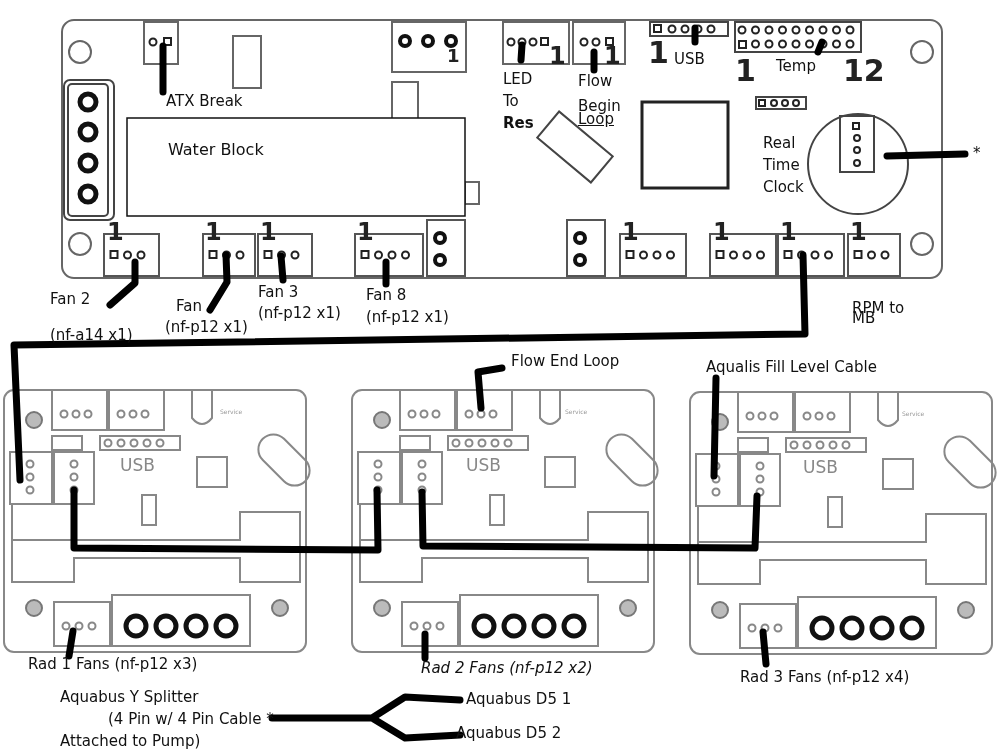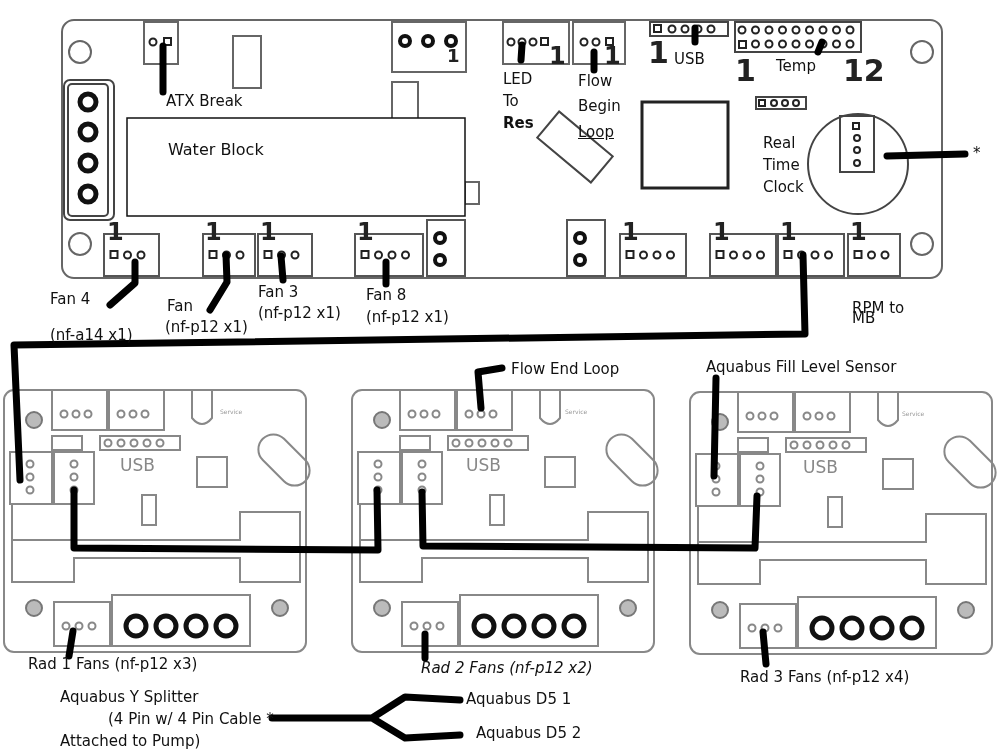--- a/index.html
+++ b/index.html
@@ -318,21 +318,21 @@
 
 <div class="lbl" style="left:138px;top:92px;margin-left:28px;">ATX Break</div>
 <div class="lbl" style="left:168px;top:141px;font-size:16px;">Water Block</div>
 
 <div class="lbl" style="left:503px;top:70px;">LED</div>
 <div class="lbl" style="left:503px;top:92px;">To</div>
 <div class="lbl" style="left:503px;top:114px;font-weight:bold;">Res</div>
 
 <div class="lbl" style="left:578px;top:72px;">Flow</div>
 <div class="lbl" style="left:578px;top:97px;">Begin</div>
-<div class="lbl" style="left:578px;top:123px;text-decoration:underline;">Loop</div>
+<div class="lbl" style="left:578px;top:110px;text-decoration:underline;">Loop</div>
 
 <div class="lbl" style="left:674px;top:50px;">USB</div>
 <div class="lbl" style="left:776px;top:57px;">Temp</div>
 
 <div class="lbl" style="left:763px;top:134px;">Real</div>
 <div class="lbl" style="left:763px;top:156px;">Time</div>
 <div class="lbl" style="left:763px;top:178px;">Clock</div>
 <div class="lbl" style="left:973px;top:144px;">*</div>
 
 <div class="lbl" style="left:852px;top:287px;margin-top:12px;">RPM to</div>
@@ -347,40 +347,40 @@
 
 <div class="small1" style="left:107px;top:220px;">1</div>
 <div class="small1" style="left:205px;top:220px;">1</div>
 <div class="small1" style="left:260px;top:220px;">1</div>
 <div class="small1" style="left:357px;top:220px;">1</div>
 <div class="small1" style="left:622px;top:220px;">1</div>
 <div class="small1" style="left:713px;top:220px;">1</div>
 <div class="small1" style="left:780px;top:220px;">1</div>
 <div class="small1" style="left:850px;top:220px;">1</div>
 
-<div class="lbl" style="left:50px;top:290px;">Fan 4</div>
+<div class="lbl" style="left:50px;top:290px;">Fan 2</div>
 <div class="lbl" style="left:50px;top:326px;">(nf-a14 x1)</div>
-<div class="lbl" style="left:167px;top:297px;">Fan</div>
+<div class="lbl" style="left:176px;top:297px;">Fan</div>
 <div class="lbl" style="left:165px;top:318px;">(nf-p12 x1)</div>
 <div class="lbl" style="left:258px;top:283px;">Fan 3</div>
 <div class="lbl" style="left:258px;top:304px;">(nf-p12 x1)</div>
 <div class="lbl" style="left:366px;top:286px;">Fan 8</div>
 <div class="lbl" style="left:366px;top:308px;">(nf-p12 x1)</div>
 
-<div class="lbl" style="left:511px;top:360px;">Flow End Loop</div>
-<div class="lbl" style="left:706px;top:358px;">Aquabus Fill Level Sensor</div>
+<div class="lbl" style="left:511px;top:352px;">Flow End Loop</div>
+<div class="lbl" style="left:706px;top:358px;">Aqualis Fill Level Cable</div>
 
 <div class="lbl" style="left:28px;top:655px;">Rad 1 Fans (nf-p12 x3)</div>
 <div class="lbl" style="left:421px;top:659px;font-style:italic;">Rad 2 Fans (nf-p12 x2)</div>
 <div class="lbl" style="left:740px;top:668px;">Rad 3 Fans (nf-p12 x4)</div>
 
 <div class="lbl hub-usb" style="left:120px;top:456px;font-size:17px;color:#888;">USB</div>
 <div class="lbl hub-usb" style="left:466px;top:456px;font-size:17px;color:#888;">USB</div>
 <div class="lbl hub-usb" style="left:803px;top:458px;font-size:17px;color:#888;">USB</div>
 <div class="lbl" style="left:220px;top:403px;font-size:6px;color:#999;">Service</div>
 <div class="lbl" style="left:565px;top:403px;font-size:6px;color:#999;">Service</div>
 <div class="lbl" style="left:902px;top:405px;font-size:6px;color:#999;">Service</div>
 
 <div class="lbl" style="left:60px;top:688px;">Aquabus Y Splitter</div>
 <div class="lbl" style="left:60px;top:710px;margin-left:48px;">(4 Pin w/ 4 Pin Cable *</div>
 <div class="lbl" style="left:60px;top:732px;">Attached to Pump)</div>
 <div class="lbl" style="left:466px;top:690px;">Aquabus D5 1</div>
-<div class="lbl" style="left:476px;top:724px;">Aquabus D5 2</div>
+<div class="lbl" style="left:456px;top:724px;">Aquabus D5 2</div>
 
 </body></html>

